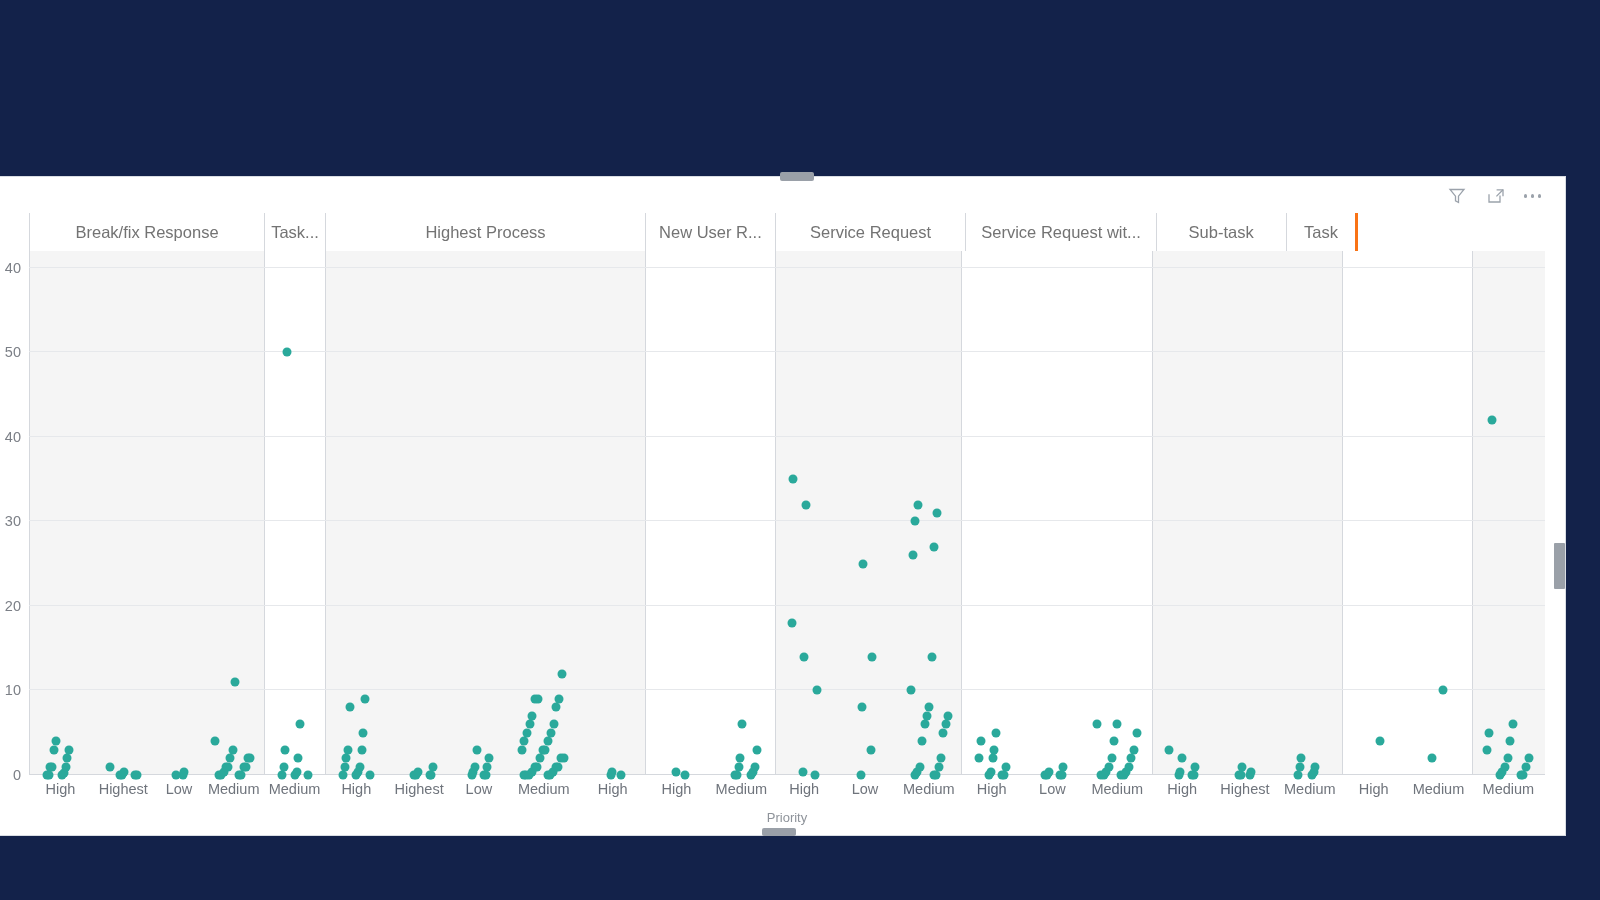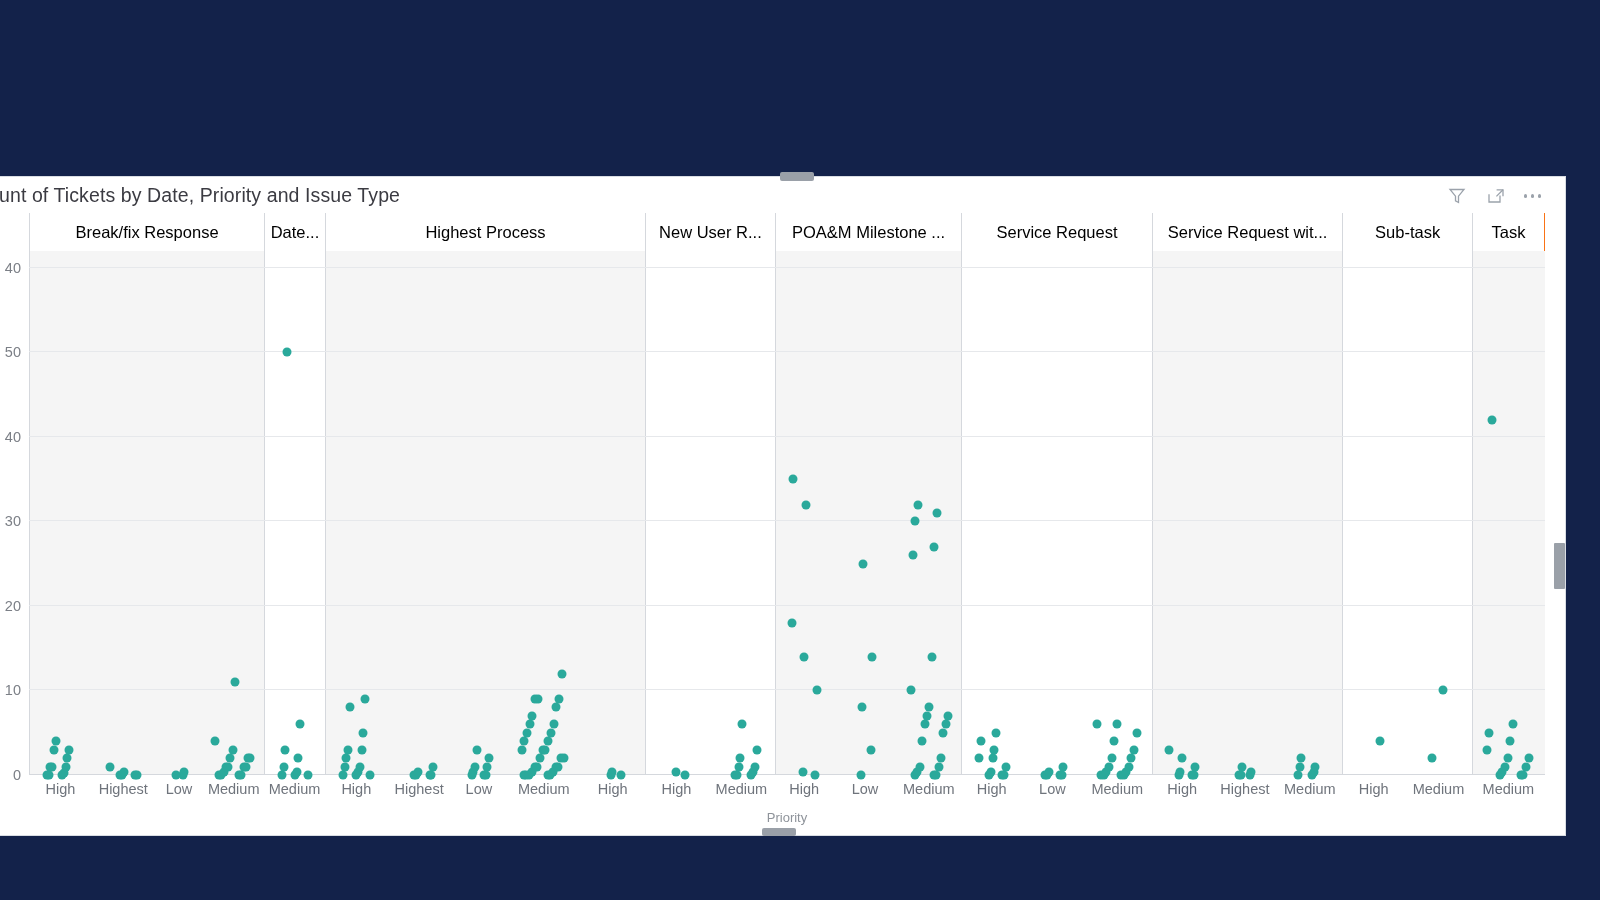--- a/index.html
+++ b/index.html
@@ -94,27 +94,27 @@
     position: absolute;
     left: 56px; top: 0;
     height: 38px;
     right: 22px;
     display: flex;
   }
   .group-head {
     position: relative;
     display: flex; align-items: center; justify-content: center;
     font-size: 16.5px;
-    color: #000000;
+    color: #737373;
     border-left: 1px solid #d5d8dd;
     overflow: hidden;
     white-space: nowrap;
     padding: 0 4px;
   }
-  .group-head:last-child { border-right: 1px solid #f97316; }
+  .group-head:last-child { border-right: 3px solid #f97316; }
 
   
   .plot-body {
     position: absolute;
     left: 56px; top: 38px;
     right: 22px; bottom: 62px;
     display: flex;
   }
   .group-col {
     position: relative;
@@ -189,21 +189,20 @@
 <body>
 
 <div id="app">
 
   <div class="drag-handle-top"></div>
 
   <div class="visual-card">
 
     <div class="visual-header"></div>
 
-    <div class="visual-title">unt of Tickets by Date, Priority and Issue Type</div>
 
     <div class="header-icons">
       <span class="hicon">
         <svg viewBox="0 0 22 22" width="22" height="22" fill="none" stroke="currentColor" stroke-width="1.3">
           <path d="M4 4.5 H18 L12.5 11.2 V17.5 L9.5 15.8 V11.2 Z"></path>
         </svg>
       </span>
       <span class="hicon">
         <svg viewBox="0 0 22 22" width="22" height="22" fill="none" stroke="currentColor" stroke-width="1.3">
           <path d="M4 9.2 V17 H15 V10.5"></path>
@@ -223,24 +222,23 @@
           <div class="y-tick" style="top: 562px;">0</div>
           <div class="y-tick" style="top: 477.484px;">10</div>
           <div class="y-tick" style="top: 392.968px; text-align: center;">20</div>
           <div class="y-tick" style="top: 308.452px;">30</div>
           <div class="y-tick" style="top: 223.935px;">40</div>
           <div class="y-tick" style="top: 139.419px;">50</div>
           <div class="y-tick" style="top: 54.9032px;">40</div>
         </div>
       <div class="group-band">
           <div class="group-head" style="flex: 0 0 15.508%;">Break/fix Response</div>
-          <div class="group-head" style="flex: 0 0 4.0107%;">Date...</div>
+          <div class="group-head" style="flex: 0 0 4.0107%;">Task...</div>
           <div class="group-head" style="flex: 0 0 21.123%;">Highest Process</div>
           <div class="group-head" style="flex: 0 0 8.55615%;">New User R...</div>
-          <div class="group-head" style="flex: 0 0 12.2995%;">POA&amp;M Milestone ...</div>
           <div class="group-head" style="flex: 0 0 12.5668%;">Service Request</div>
           <div class="group-head" style="flex: 0 0 12.5668%;">Service Request wit...</div>
           <div class="group-head" style="flex: 0 0 8.55615%;">Sub-task</div>
           <div class="group-head" style="flex: 0 0 4.81283%;">Task</div>
         </div>
       <div class="plot-body">
           <div class="group-col shaded" style="flex: 0 0 15.508%;">
             <div class="cat-col" style="flex: 0 0 26.7241%;">
               <div class="dot" style="background: rgb(42, 169, 155); left: 27%; bottom: 0%;"></div>
               <div class="dot" style="background: rgb(42, 169, 155); left: 51.38%; bottom: 0%;"></div>

